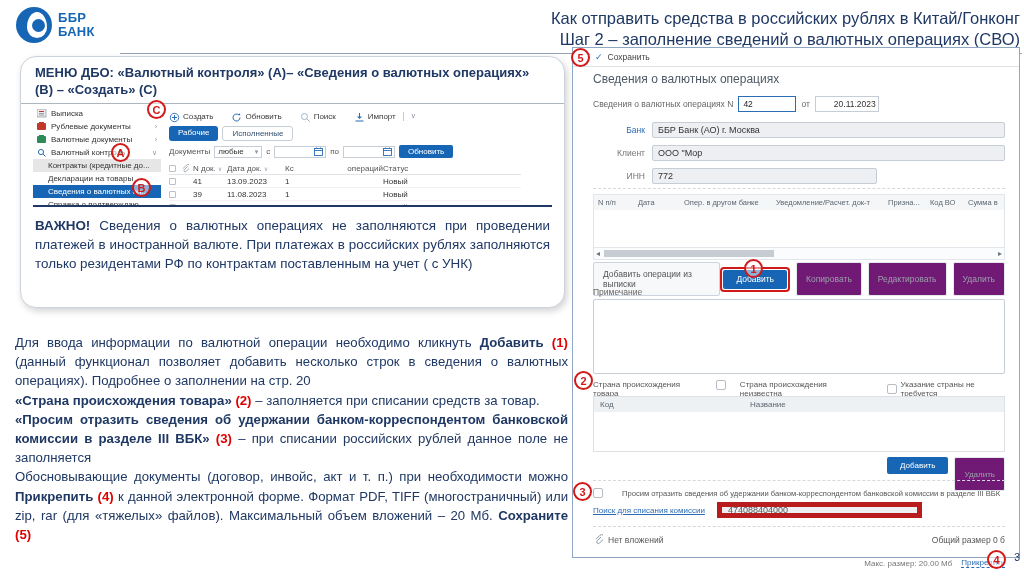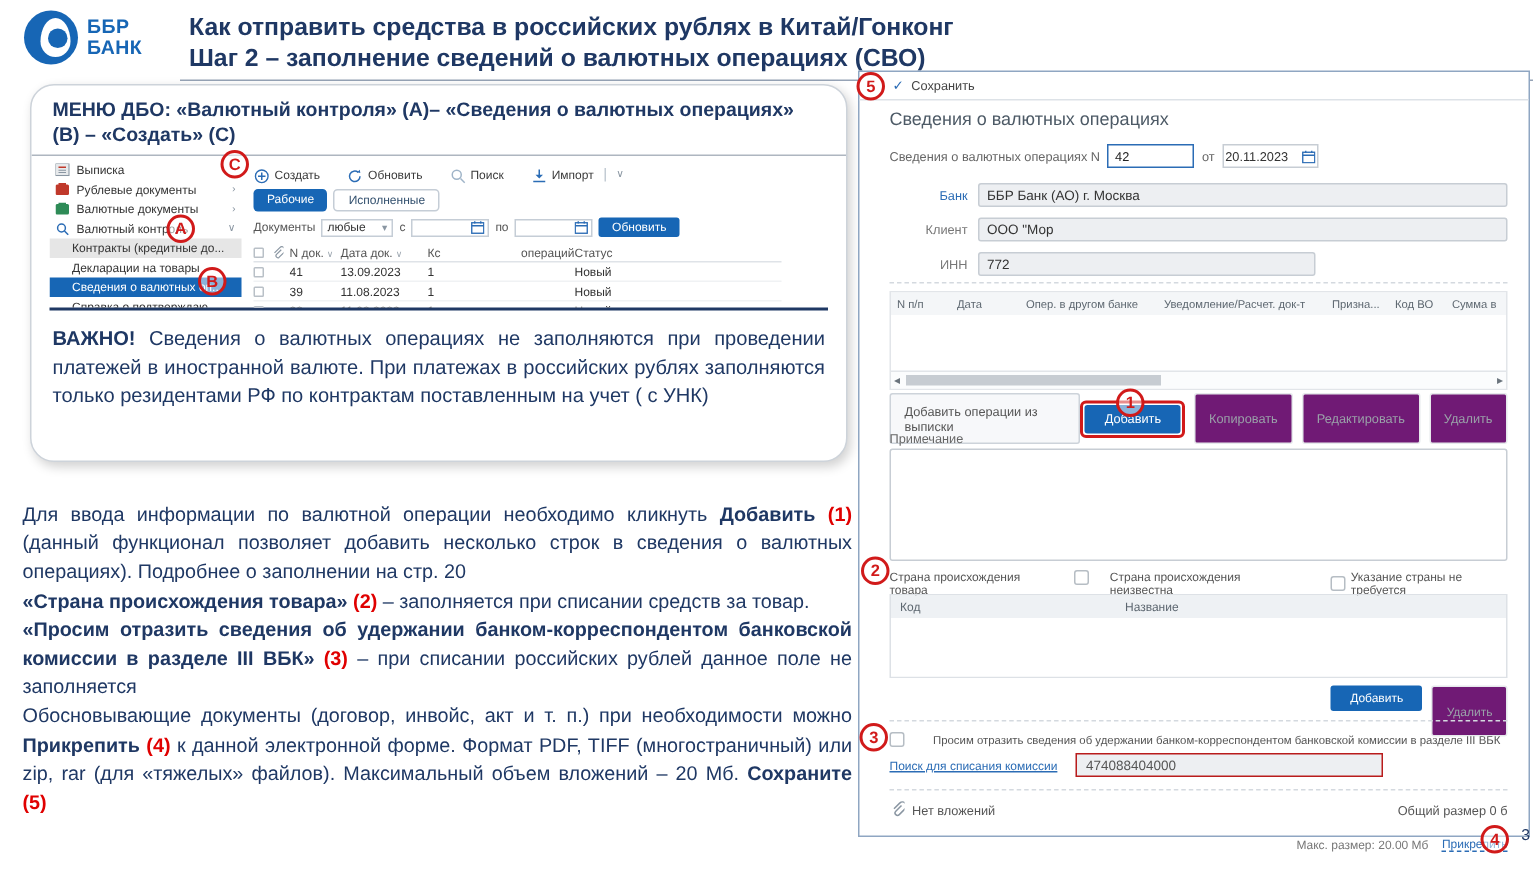--- a/index.html
+++ b/index.html
@@ -12,22 +12,22 @@
   .r { color:#e00000; }
 
   
   .logo { position:absolute; left:16px; top:7px; display:flex; align-items:center; gap:6px; }
   .logo-mark { width:36px; height:36px; border-radius:50%; background:#1766b5; position:relative; }
   .logo-mark::after { content:""; position:absolute; left:11px; top:5px; width:20px; height:26px;
     background:#fff; border-radius:50% 50% 50% 50% / 60% 60% 40% 40%; }
   .logo-mark::before { content:""; position:absolute; left:16px; top:12px; width:13px; height:13px;
     background:#1766b5; border-radius:50%; z-index:2; }
   .logo-text { color:#1766b5; font-weight:bold; font-size:13px; line-height:14px; letter-spacing:.3px; }
-  .title { position:absolute; left:126px; top:8px; width:894px; font-weight:bold;
-    font-size:16.5px; line-height:21px; color:#1f3864; }
+  .title { position:absolute; left:126px; top:8px; width:894px; font-weight:normal;
+    font-size:16.5px; line-height:21px; color:#1f3864;text-align:right; }
   .title-underline { position:absolute; left:120px; top:53px; width:902px; border-top:1px solid #96a3b6; }
 
   
   .menu-box { position:absolute; left:20px; top:56px; width:545px; height:252px; background:#fff;
     border:1px solid #cdd3da; border-radius:16px; box-shadow:2px 3px 7px rgba(0,0,0,.18); overflow:hidden; }
   .menu-heading { padding:7px 14px 5px 14px; font-weight:bold; font-size:13px; line-height:17px; color:#1f3864; }
   .menu-divider { border-top:1px solid #aeb6c0; }
   .shot { position:relative; margin:3px 12px 0 12px; height:100px; display:flex;
     border-bottom:2px solid #1f3864; overflow:hidden; font-size:8px; }
   .shot-sidebar { width:128px; flex:none; }
@@ -78,21 +78,21 @@
     border:1px solid #8fa6c2; font-size:9px; color:#444; }
   .ps { position:absolute; left:20px; right:14px; }
   .panel-toolbar { position:absolute; left:0; right:0; top:0; height:19px; border-bottom:1px solid #dde2e7;
     display:flex; align-items:center; gap:5px; padding-left:22px; color:#444; font-size:8.5px; }
   .chk-ico { color:#2b6cb5; font-size:9px; }
   .form-title { top:24px; font-size:12px; color:#4d5a66; }
   .doc-row { top:48px; display:flex; align-items:center; gap:5px; color:#666; font-size:8.5px; }
   .inp-focus { width:58px; height:16px; border:1px solid #2b6cb5; background:#fff; display:flex;
     align-items:center; padding-left:4px; color:#222; }
   .date-box { width:64px; height:16px; border:1px solid #c7cdd4; background:#fff; display:flex;
-    align-items:center; justify-content:space-between; padding:0 1px; color:#333; }
+    align-items:center; justify-content:space-between; padding:0 18px; color:#333; }
   .fld { display:flex; align-items:center; gap:7px; height:16px; }
   .f-bank { top:74px; } .f-client { top:97px; } .f-inn { top:120px; }
   .fld-lbl { width:52px; flex:none; text-align:right; color:#777; font-size:8.5px; }
   .fld-lbl.link { color:#2b6cb5; }
   .fld-inp { flex:1; height:16px; background:#edeff2; border:1px solid #c7cdd4; border-radius:2px;
     display:flex; align-items:center; padding-left:5px; color:#333; overflow:hidden; white-space:nowrap; }
   .fld-inp.short { flex:none; width:225px; }
   .dash { border-top:1px dashed #d4d9df; }
   .d1 { top:140px; } .d2 { top:432px; } .d3 { top:478px; }
   .ops { top:146px; border:1px solid #e2e5e9; }
@@ -119,21 +119,21 @@
   .cgap2 { margin-left:26px; display:flex; align-items:center; }
   .ctable { top:348px; border:1px solid #dde1e6; }
   .ctable-h { display:flex; height:15px; align-items:center; background:#eef1f4; color:#5d6770; font-size:8px; padding-left:6px; }
   .cc1 { width:150px; } 
   .ctable-b { height:39px; background:#fff; }
   .cbtns { top:409px; display:flex; justify-content:flex-end; gap:6px; }
   .btn-sm { height:17px; font-size:8px; }
   .comm-row { top:440px; display:flex; align-items:center; gap:15px; font-size:7.6px; color:#555; }
   .acct-row { top:454px; display:flex; align-items:center; gap:12px; }
   .acct-link { color:#2b6cb5; font-size:8px; text-decoration:underline; }
-  .acct-inp { width:205px; height:16px; background:#edeff2; border:1px solid #b91c1c; display:flex;
+  .acct-inp { width:205px; height:16px; background:#edeff2; border:5px solid #b91c1c; display:flex;
     align-items:center; padding-left:6px; color:#555; }
   .att-row { top:486px; display:flex; align-items:center; gap:5px; font-size:8.5px; color:#555; }
   .att-total { margin-left:auto; }
   .max-row { top:496px; display:flex; justify-content:flex-end; align-items:center; gap:9px;
     font-size:8px; color:#777; margin-top:14px; }
   .attach-link { color:#2b6cb5; border-bottom:1px dashed #2b6cb5; }
 
   
   .mk { position:absolute; width:19px; height:19px; border:2px solid #d11a1a; border-radius:50%;
     color:#d11a1a; font-weight:bold; font-size:11px; display:flex; align-items:center; justify-content:center;

